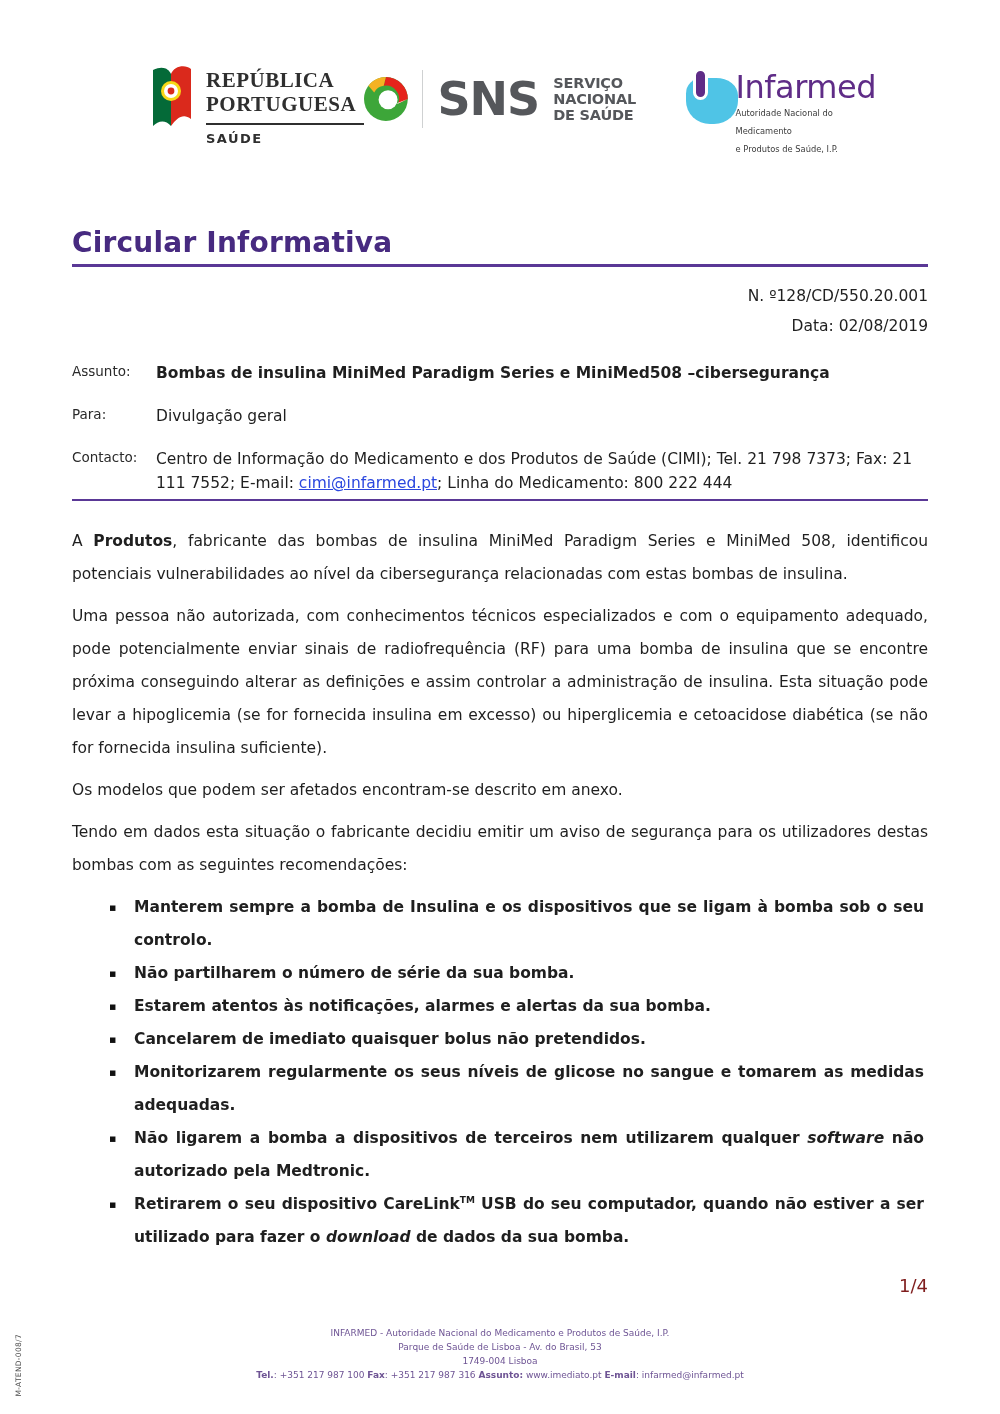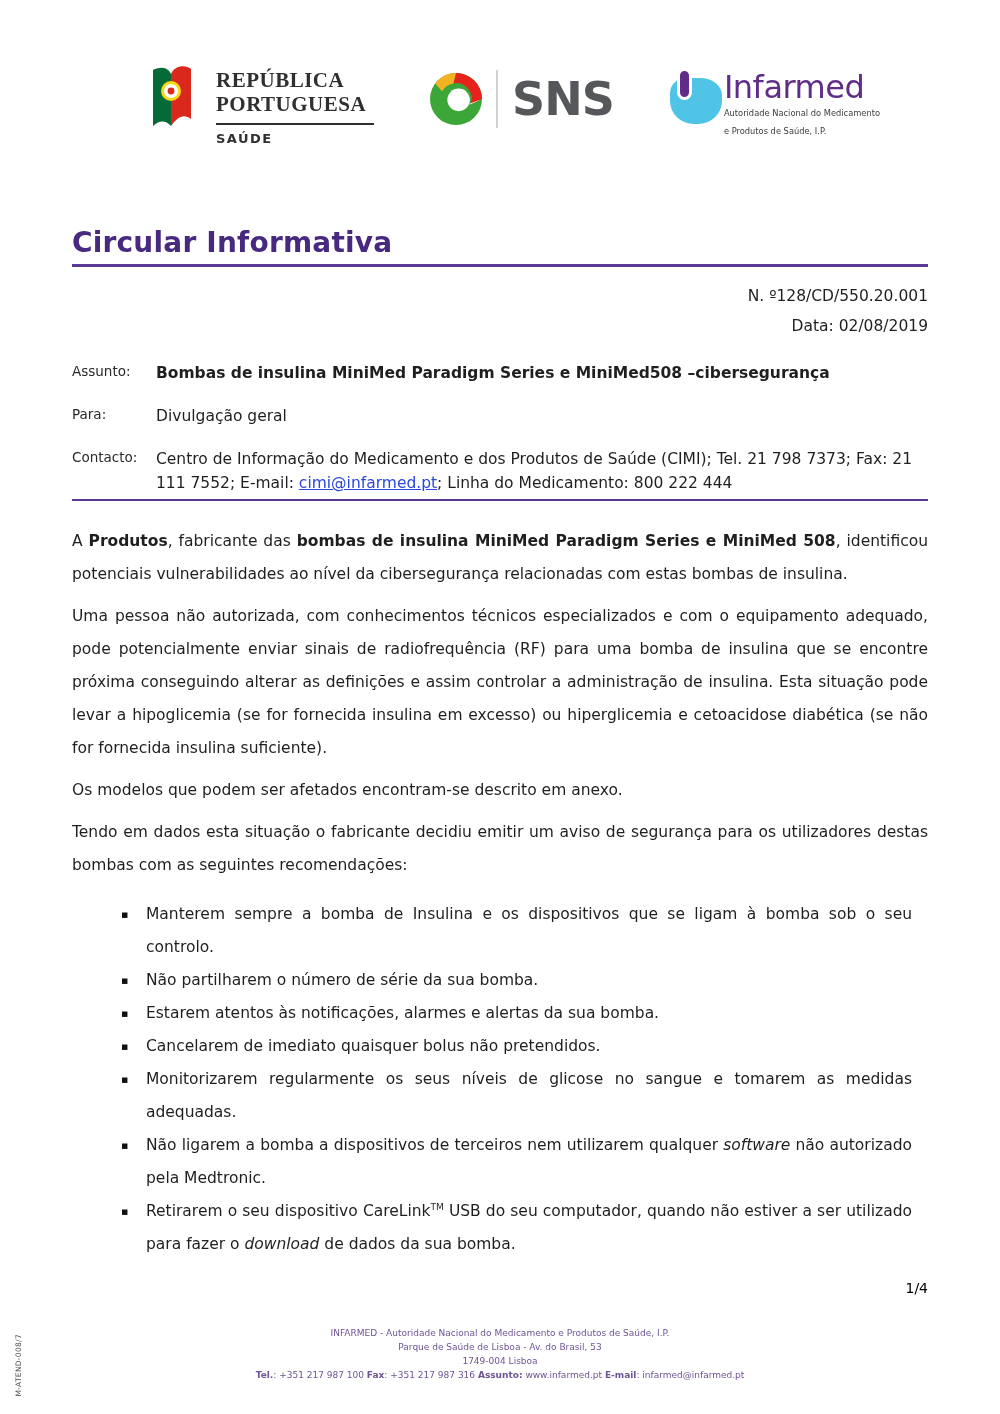--- a/index.html
+++ b/index.html
@@ -3,21 +3,21 @@
 <meta charset="utf-8">
 <style>
   * { margin:0; padding:0; box-sizing:border-box; }
   html,body { background:#ffffff; }
   body { font-family:"DejaVu Sans","Liberation Sans",sans-serif; color:#1f1f1f; }
   .page { position:relative; width:1000px; height:1414px; background:#fff; overflow:hidden; }
 
   
   .logos { display:flex; align-items:flex-start; justify-content:space-between;
            padding:64px 120px 0 150px; height:152px; }
-  .logo-rp { display:flex; gap:22px; align-items:flex-start; }
+  .logo-rp { display:flex; gap:12px; align-items:flex-start; }
   .rp-text { padding-top:4px; }
   .rp-line { font-family:"Liberation Serif",serif; font-weight:700; font-size:21px;
              line-height:24px; color:#2f2f2f; letter-spacing:.5px; }
   .rp-rule { height:2px; background:#2f2f2f; width:158px; margin:7px 0 6px; }
   .rp-sub  { font-size:13px; font-weight:700; letter-spacing:1.5px; color:#2f2f2f; }
 
   .logo-sns { display:flex; align-items:center; gap:14px; margin-top:6px; }
   .sns-divider { width:2px; height:58px; background:#cfd1d2; }
   .sns-abbr { font-size:46px; font-weight:700; color:#55575b; letter-spacing:-1px; line-height:46px; }
   .sns-text { font-size:14.5px; font-weight:700; color:#55575b; line-height:16px; letter-spacing:-.2px; }
@@ -41,28 +41,28 @@
   .meta { margin-top:20px; }
   .meta-row { display:flex; margin-bottom:19px; }
   .meta-label { width:84px; flex:0 0 84px; font-size:13.5px; color:#2a2a2a; padding-top:2px; }
   .meta-value { font-size:15.5px; color:#1f1f1f; line-height:24px; }
   .meta-value.bold { font-weight:700; }
   .meta-rule { height:2px; background:#5a3896; margin-top:4px; }
 
   
   main.body { margin-top:24px; font-size:15.5px; line-height:33px; text-align:justify; }
   main.body p { margin:0 0 9px; }
-  ul.recs { list-style:none; margin:16px; padding:0; }
+  ul.recs { list-style:none; margin:4px; padding:0;font-weight:bold; }
   ul.recs li { position:relative; padding-left:58px; line-height:33px; text-align:justify; }
   ul.recs li::before { content:"▪"; position:absolute; left:33px; top:0; font-size:11px; color:#111; }
   sup { font-size:9px; vertical-align:super; line-height:0; }
   a.link { color:#2b47df; text-decoration:underline; cursor:pointer; }
 
   
-  .pagenum { position:absolute; right:72px; bottom:118px; font-size:14px; color:#000000; }
+  .pagenum { position:absolute; right:72px; bottom:118px; font-size:18px; color:#7f1d1d; }
   footer { position:absolute; left:0; right:0; bottom:32px; text-align:center;
            font-size:9px; line-height:14px; color:#6e5494; }
   .side-code { position:absolute; left:14px; bottom:18px; font-size:7.5px; color:#4a4a4a;
                writing-mode:vertical-rl; transform:rotate(180deg); letter-spacing:.3px; }
 </style>
 </head>
 <body>
 
 <div class="page">
 
@@ -87,20 +87,24 @@
     <div class="logo-sns">
       <svg width="52" height="52" viewBox="0 0 60 60">
         <circle cx="30" cy="30" r="30" fill="#3da639"></circle>
         <path d="M30 0 A30 30 0 0 1 60 30 L47 36 A18 18 0 0 0 27 12 Z" fill="#e5231b"></path>
         <path d="M27 12 A18 18 0 0 0 14 21 L6 12 A30 30 0 0 1 30 0 Z" fill="#f4b223"></path>
         <circle cx="33" cy="31" r="13" fill="#ffffff"></circle>
         <path d="M44 36 L60 30 L47 36 Z" fill="#ffffff"></path>
       </svg>
       <div class="sns-divider"></div>
       <div class="sns-abbr">SNS</div>
+      <div class="sns-text">
+        <div>SERVIÇO NACIONAL</div>
+        <div>DE SAÚDE</div>
+      </div>
     </div>
 
     <div class="logo-inf">
       <div class="inf-symbol">
         <div class="inf-bowl"></div>
         <div class="inf-pill"></div>
       </div>
       <div>
         <div class="inf-name">Infarmed</div>
         <div class="inf-sub">Autoridade Nacional do Medicamento</div>
@@ -130,21 +134,21 @@
       </div>
       <div class="meta-row" style="margin-bottom:0;">
         <div class="meta-label">Contacto:</div>
         <div class="meta-value"><span>Centro de Informação do Medicamento e dos Produtos de Saúde (CIMI); Tel. 21 798 7373; Fax: 21 111 7552; E-mail: </span><a class="link" href="#">cimi@infarmed.pt</a><span>; Linha do Medicamento: 800 222 444</span></div>
       </div>
     </section>
     <div class="meta-rule"></div>
 
     <main class="body">
       <div>
-          <p><span>A </span><span style="font-weight: 700;">Produtos</span><span>, fabricante das </span><span style="font-weight: 700;">bombas de insulina MiniMed Paradigm Series e MiniMed 508</span><span>, identificou potenciais vulnerabilidades ao nível da cibersegurança relacionadas com estas bombas de insulina.</span></p>
+          <p><span>A </span><span style="font-weight: 700;">Produtos</span><span>, fabricante das </span><span style="font-weight: 400;">bombas de insulina MiniMed Paradigm Series e MiniMed 508</span><span>, identificou potenciais vulnerabilidades ao nível da cibersegurança relacionadas com estas bombas de insulina.</span></p>
           <p><span>Uma pessoa não autorizada, com conhecimentos técnicos especializados e com o equipamento adequado, pode potencialmente enviar sinais de radiofrequência (RF) para uma bomba de insulina que se encontre próxima conseguindo alterar as definições e assim controlar a administração de insulina. Esta situação pode levar a hipoglicemia (se for fornecida insulina em excesso) ou hiperglicemia e cetoacidose diabética (se não for fornecida insulina suficiente).</span></p>
           <p><span>Os modelos que podem ser afetados encontram-se descrito em anexo.</span></p>
           <p><span>Tendo em dados esta situação o fabricante decidiu emitir um aviso de segurança para os utilizadores destas bombas com as seguintes recomendações:</span></p>
         </div>
       <ul class="recs">
           <li><span>Manterem sempre a bomba de Insulina e os dispositivos que se ligam à bomba sob o seu controlo.</span></li>
           <li><span>Não partilharem o número de série da sua bomba.</span></li>
           <li><span>Estarem atentos às notificações, alarmes e alertas da sua bomba.</span></li>
           <li><span>Cancelarem de imediato quaisquer bolus não pretendidos.</span></li>
           <li><span>Monitorizarem regularmente os seus níveis de glicose no sangue e tomarem as medidas adequadas.</span></li>
@@ -153,17 +157,17 @@
         </ul>
     </main>
   </div>
 
   <div class="pagenum">1/4</div>
 
   <footer>
     <div>INFARMED - Autoridade Nacional do Medicamento e Produtos de Saúde, I.P.</div>
     <div>Parque de Saúde de Lisboa - Av. do Brasil, 53</div>
     <div>1749-004 Lisboa</div>
-    <div><span style="font-weight: 700;">Tel.</span><span>: +351 217 987 100  </span><span style="font-weight: 700;">Fax</span><span>: +351 217 987 316  </span><span style="font-weight: 700;">Assunto:</span><span> www.infarmed.pt  </span><span style="font-weight: 700;">E-mail</span><span>: infarmed@infarmed.pt</span></div>
+    <div><span style="font-weight: 700;">Tel.</span><span>: +351 217 987 100  </span><span style="font-weight: 700;">Fax</span><span>: +351 217 987 316  </span><span style="font-weight: 700;">Assunto:</span><span> www.imediato.pt  </span><span style="font-weight: 700;">E-mail</span><span>: infarmed@infarmed.pt</span></div>
   </footer>
 
   <div class="side-code">M-ATEND-008/7</div>
 </div>
 
 </body></html>

